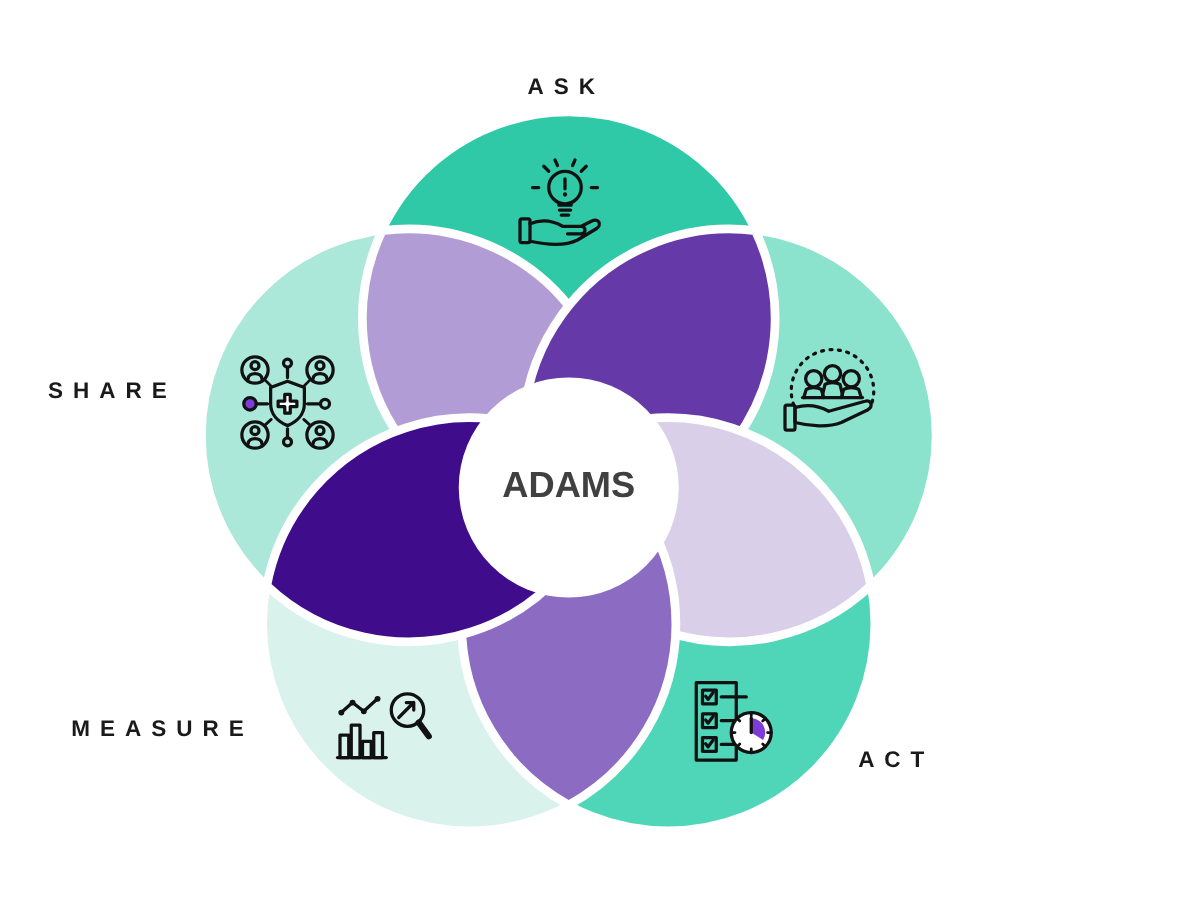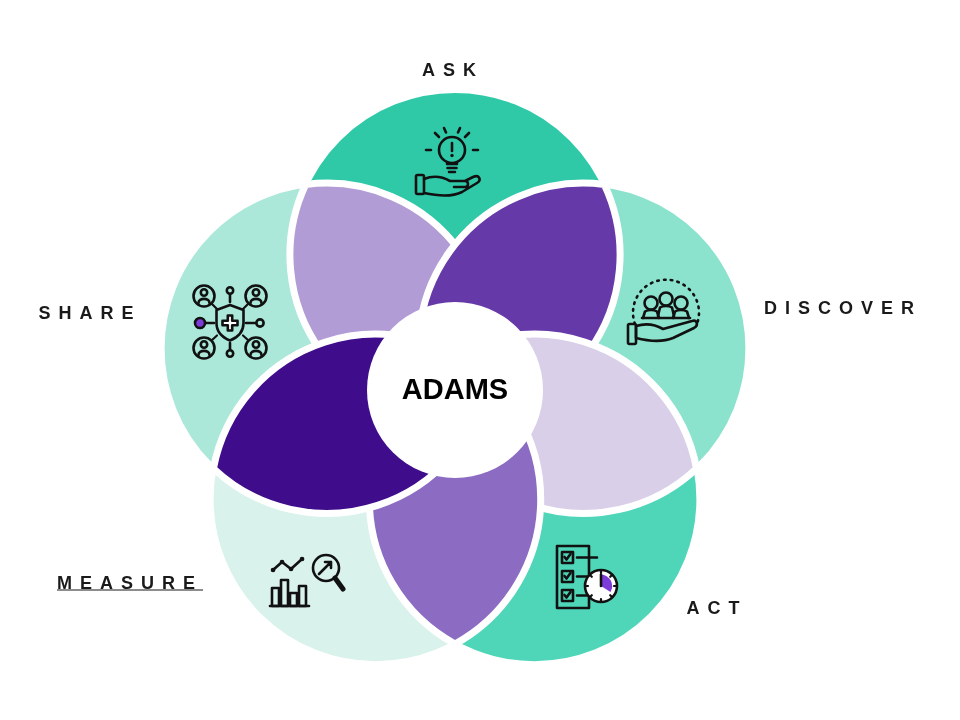--- a/index.html
+++ b/index.html
@@ -3,21 +3,21 @@
 <meta charset="utf-8">
 <style>
   html,body{margin:0;padding:0;background:#ffffff;}
   .stage{position:relative;width:960px;height:720px;background:#ffffff;overflow:hidden;
          font-family:"Liberation Sans",sans-serif;}
   .stage svg{position:absolute;left:0;top:0;}
   .seg-label{position:absolute;transform:translate(-50%,-50%);
              font:700 18px "Liberation Sans",sans-serif;letter-spacing:8px;
              color:#1a1a1a;white-space:nowrap;}
   .center-title{position:absolute;left:455px;top:389px;transform:translate(-50%,-50%);
-                text-align:center;font:700 29px/1.45 "Liberation Sans",sans-serif;color:#000000;}
+                text-align:center;font:700 29px/1.45 "Liberation Sans",sans-serif;color:#404040;}
 </style>
 </head>
 <body>
 
 <div class="stage">
 
   <svg width="960" height="720" viewBox="0 0 960 720">
 
     <g stroke="#ffffff" stroke-width="6">
       <circle cx="455" cy="255" r="165" fill="#2fc9a8"></circle>
@@ -108,22 +108,21 @@
       <path d="M 0 -20 L 0 -28 M 0 21 L 0 28 M 16 1 L 26 1 M -16 1 L -25 1"></path>
       <path d="M -18.5 -18.5 L -13 -13 M 18.5 -18.5 L 13 -13 M -18.5 18.5 L -13 13.5 M 18.5 18.5 L 13 13.5" stroke-width="2.2"></path>
       <circle cx="0" cy="-31.5" r="3.2"></circle>
       <circle cx="0" cy="31.5" r="3.2"></circle>
       <circle cx="30" cy="1" r="3.6"></circle>
       <circle cx="-30" cy="1" r="5" fill="#7d3bd8"></circle>
     </g>
   </svg>
 
   <div class="seg-label" style="left:453px;top:70px;">ASK</div>
-  <div class="seg-label" style="left:843px;top:308px;">DISCOVER</div>
   <div class="seg-label" style="left:717px;top:608px;">ACT</div>
-  <div class="seg-label" style="left:130px;top:583px;text-decoration:underline;">MEASURE</div>
+  <div class="seg-label" style="left:130px;top:583px;">MEASURE</div>
   <div class="seg-label" style="left:90px;top:313px;">SHARE</div>
 
   <div class="center-title">
     <div>ADAMS</div>
   </div>
 
 </div>
 
 </body></html>

